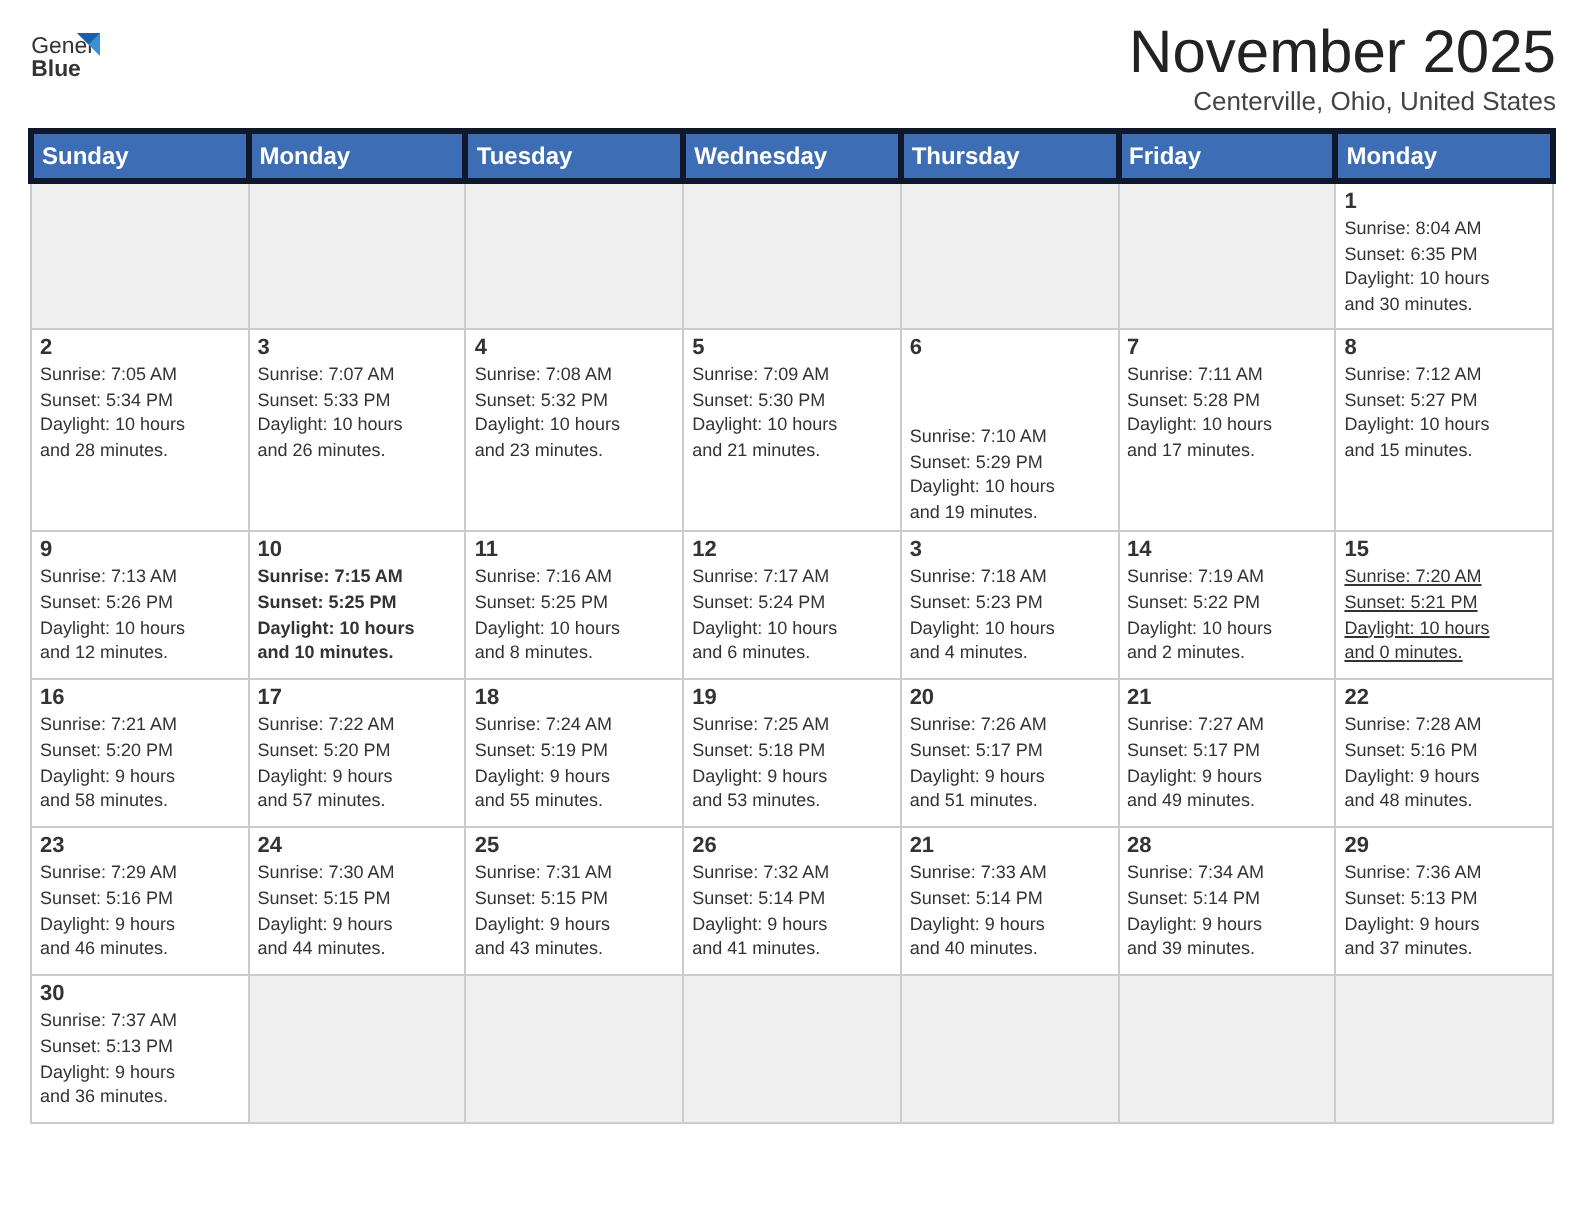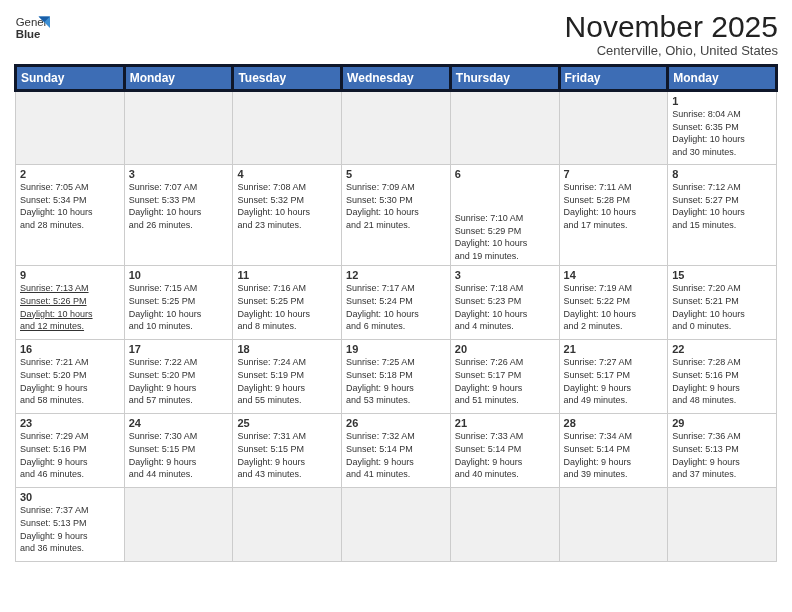--- a/index.html
+++ b/index.html
@@ -179,28 +179,28 @@
             <span class="day-number">8</span>
             <div class="day-info" style="white-space: pre-line;">Sunrise: 7:12 AM
 Sunset: 5:27 PM
 Daylight: 10 hours
 and 15 minutes.</div>
           </td>
         </tr>
         <tr>
           <td>
             <span class="day-number">9</span>
-            <div class="day-info" style="white-space: pre-line; text-decoration: underline;">Sunrise: 7:13 AM
+            <div class="day-info" style="white-space: pre-line;">Sunrise: 7:13 AM
 Sunset: 5:26 PM
 Daylight: 10 hours
 and 12 minutes.</div>
           </td>
           <td>
             <span class="day-number">10</span>
-            <div class="day-info" style="white-space: pre-line;">Sunrise: 7:15 AM
+            <div class="day-info" style="white-space: pre-line; font-weight: bold;">Sunrise: 7:15 AM
 Sunset: 5:25 PM
 Daylight: 10 hours
 and 10 minutes.</div>
           </td>
           <td>
             <span class="day-number">11</span>
             <div class="day-info" style="white-space: pre-line;">Sunrise: 7:16 AM
 Sunset: 5:25 PM
 Daylight: 10 hours
 and 8 minutes.</div>
@@ -221,21 +221,21 @@
           </td>
           <td>
             <span class="day-number">14</span>
             <div class="day-info" style="white-space: pre-line;">Sunrise: 7:19 AM
 Sunset: 5:22 PM
 Daylight: 10 hours
 and 2 minutes.</div>
           </td>
           <td>
             <span class="day-number">15</span>
-            <div class="day-info" style="white-space: pre-line;">Sunrise: 7:20 AM
+            <div class="day-info" style="white-space: pre-line; text-decoration: underline;">Sunrise: 7:20 AM
 Sunset: 5:21 PM
 Daylight: 10 hours
 and 0 minutes.</div>
           </td>
         </tr>
         <tr>
           <td>
             <span class="day-number">16</span>
             <div class="day-info" style="white-space: pre-line;">Sunrise: 7:21 AM
 Sunset: 5:20 PM

